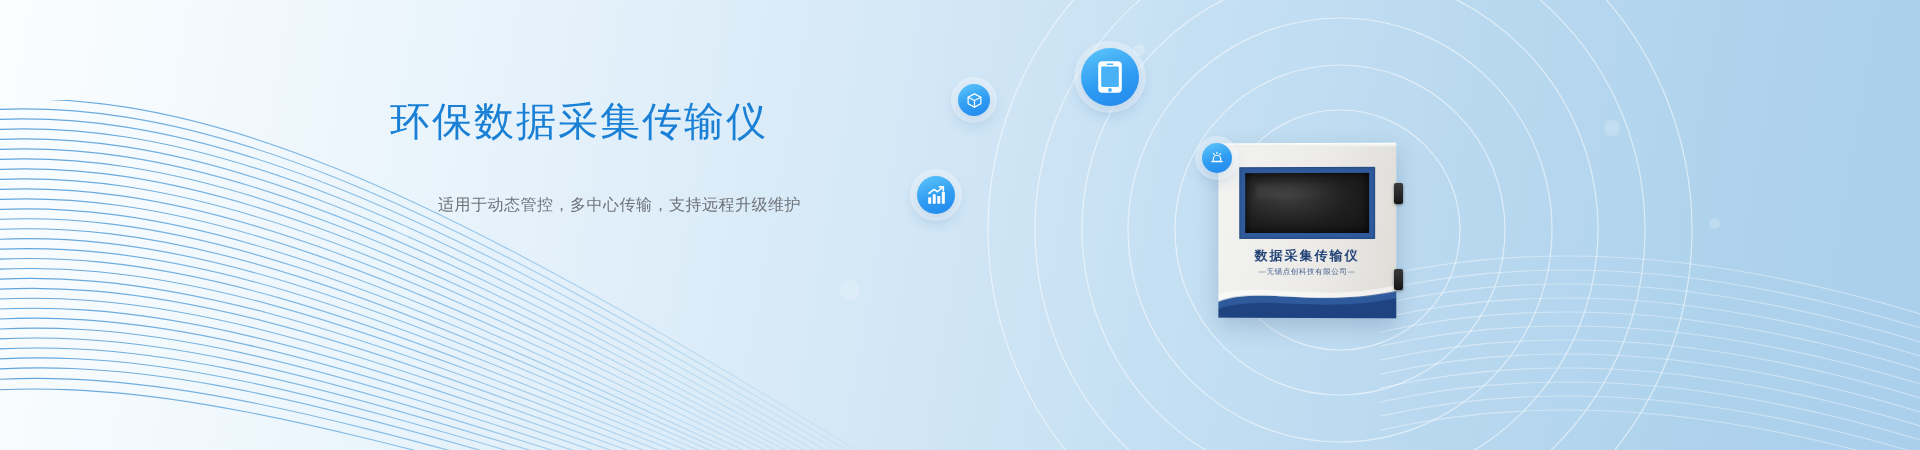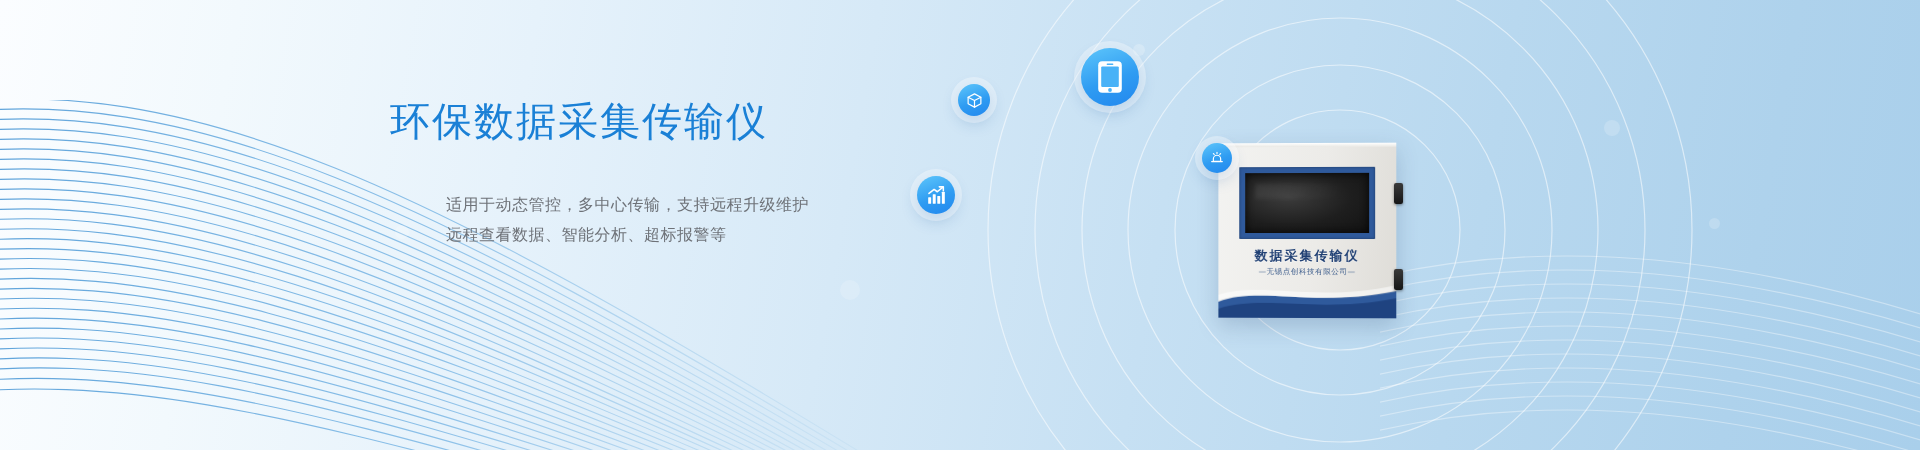--- a/index.html
+++ b/index.html
@@ -41,21 +41,21 @@
   
   .dot{position:absolute;border-radius:50%;background:rgba(255,255,255,.45);
        pointer-events:none;}
 
   
   .copy{position:absolute;left:390px;top:96px;width:520px;}
   .headline{
     font-size:40px;line-height:1.25;letter-spacing:2px;
     color:#1a80d6;font-weight:400;margin:0 0 44px 0;white-space:nowrap;
   }
-  .sub{margin:16px;}
+  .sub{margin:8px;}
   .sub li{
     list-style:none;font-size:16px;line-height:30px;color:#6e7278;
     letter-spacing:.5px;white-space:nowrap;
   }
 
   
   .device{
     position:absolute;left:1218px;top:143px;width:178px;height:175px;
   }
   .dev-body{
@@ -204,21 +204,20 @@
   <div class="dot" style="left:1133px;top:44px;width:12px;height:12px;opacity:.5;"></div>
   <div class="dot" style="left:1604px;top:120px;width:16px;height:16px;opacity:.42;"></div>
   <div class="dot" style="left:1709px;top:218px;width:11px;height:11px;opacity:.42;"></div>
   <div class="dot" style="left:840px;top:280px;width:20px;height:20px;opacity:.38;"></div>
   <div class="dot" style="left:395px;top:225px;width:14px;height:14px;opacity:.45;"></div>
 
   <div class="copy">
     <h1 class="headline">环保数据采集传输仪</h1>
     <ul class="sub">
       <li>适用于动态管控，多中心传输，支持远程升级维护</li>
-      <li>远程查看数据、智能分析、超标报警等</li>
     </ul>
   </div>
 
   <div class="device">
     <div class="dev-body">
       <div class="dev-top"></div>
 
       <div class="dev-screen-frame">
         <div class="dev-screen"></div>
       </div>

